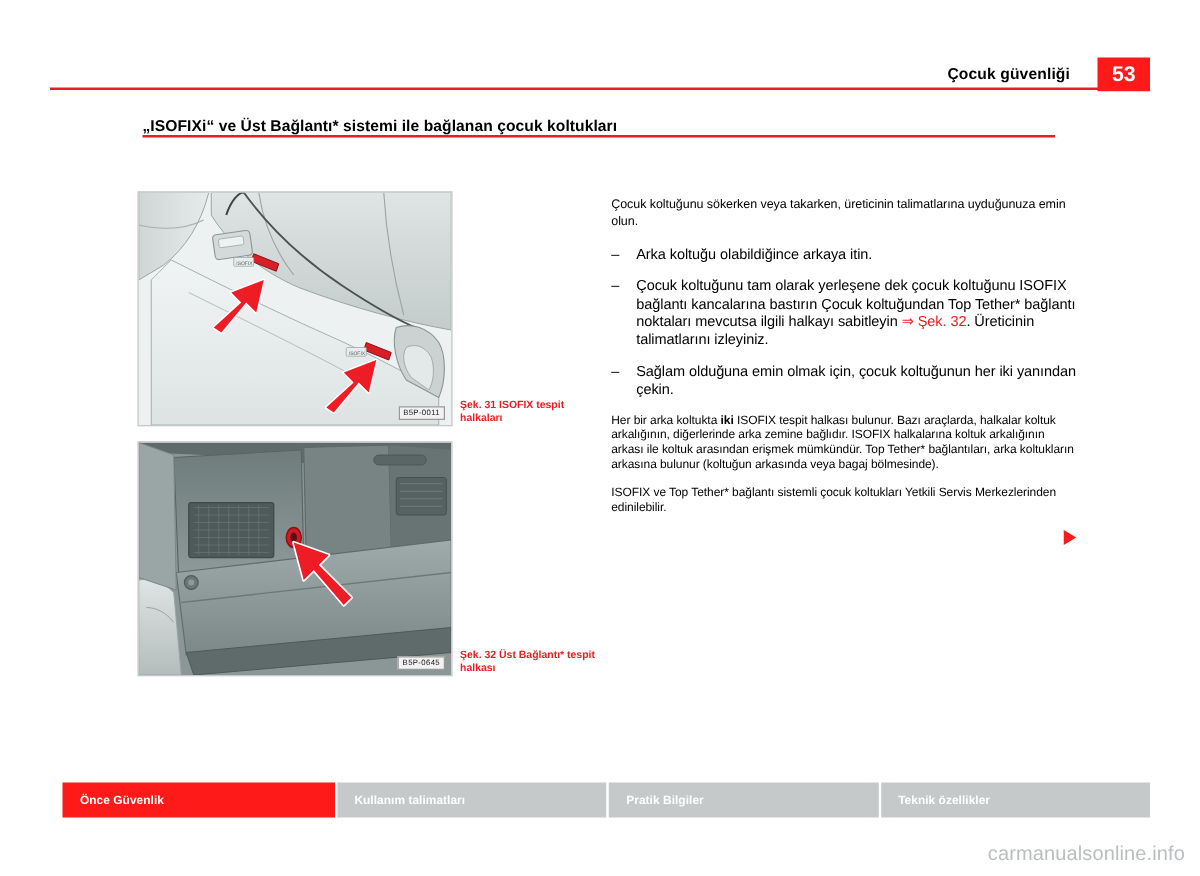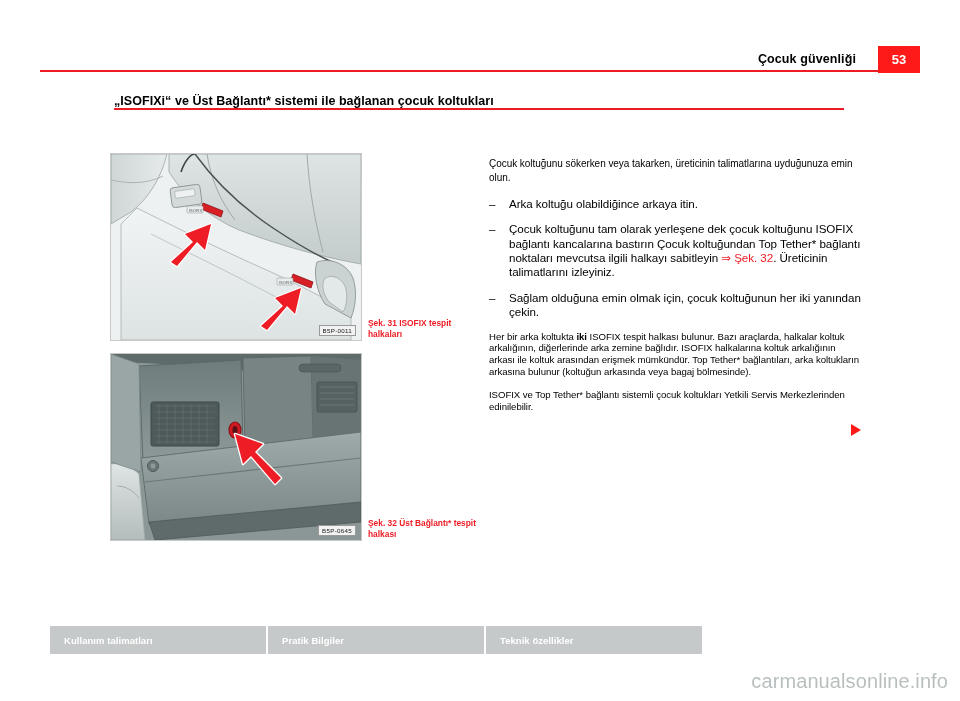--- a/index.html
+++ b/index.html
@@ -50,21 +50,21 @@
     width: 42px; height: 27px;
     background: #ff1a1a;
   }
   #page-number {
     position: absolute;
     left: 0; top: 0;
     width: 42px; height: 27px;
     line-height: 27px;
     text-align: center;
     color: #ffffff;
-    font-size: 13px;
+    font-size: 17px;
     font-weight: bold;
   }
 
   
   #section-heading-wrap {
     position: absolute;
     left: 114px; top: 94px;
     width: 730px;
   }
   #section-heading {
@@ -199,21 +199,21 @@
   .footer-tab.inactive {
     background: #c6c9c9;
     color: #ffffff;
     width: 216px;
   }
 
   
   #watermark {
     position: absolute;
     right: 12px; bottom: 8px;
-    font-size: 20px;
+    font-size: 16px;
     color: #b9bfbf;
     letter-spacing: 0.1px;
   }
 </style>
 </head>
 <body>
 
 <div id="page">
 
   <div id="header">
@@ -406,20 +406,21 @@
     </div>
 
     <div class="small-para"><span>Her bir arka koltukta </span><b>iki</b><span> ISOFIX tespit halkası bulunur. Bazı araçlarda, halkalar koltuk arkalığının, diğerlerinde arka zemine bağlıdır. ISOFIX halkalarına koltuk arkalığının arkası ile koltuk arasından erişmek mümkündür. Top Tether* bağlantıları, arka koltukların arkasına bulunur (koltuğun arkasında veya bagaj bölmesinde).</span></div>
 
     <div class="small-para">ISOFIX ve Top Tether* bağlantı sistemli çocuk koltukları Yetkili Servis Merkezlerinden edinilebilir.</div>
   </div>
 
   <div id="continuation-marker"></div>
 
   <div id="footer-bar">
+    <div class="footer-tab active">Önce Güvenlik</div>
     <div class="footer-tab inactive">Kullanım talimatları</div>
     <div class="footer-tab inactive">Pratik Bilgiler</div>
     <div class="footer-tab inactive">Teknik özellikler</div>
   </div>
 
   <div id="watermark">carmanualsonline.info</div>
 
 </div>
 
 </body></html>

